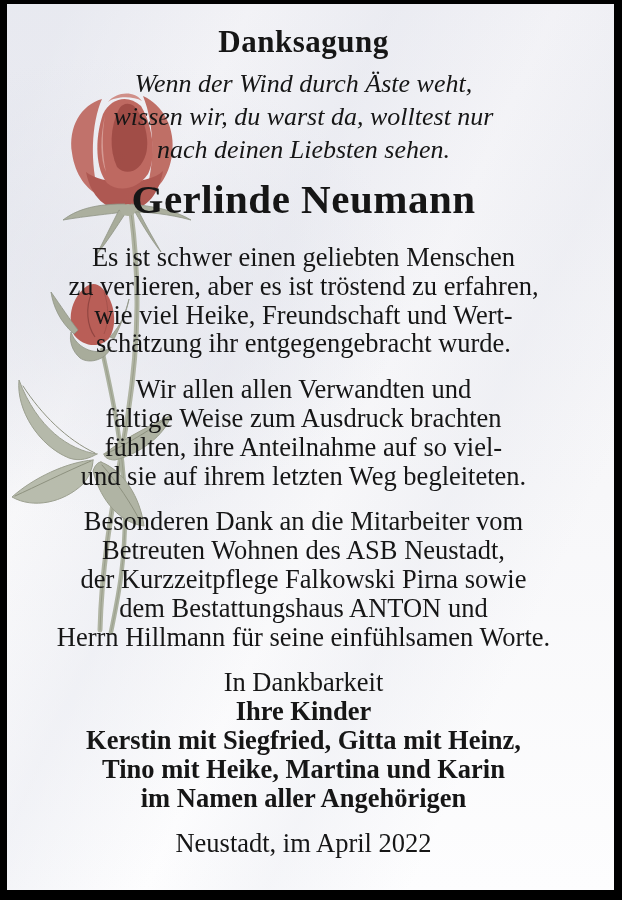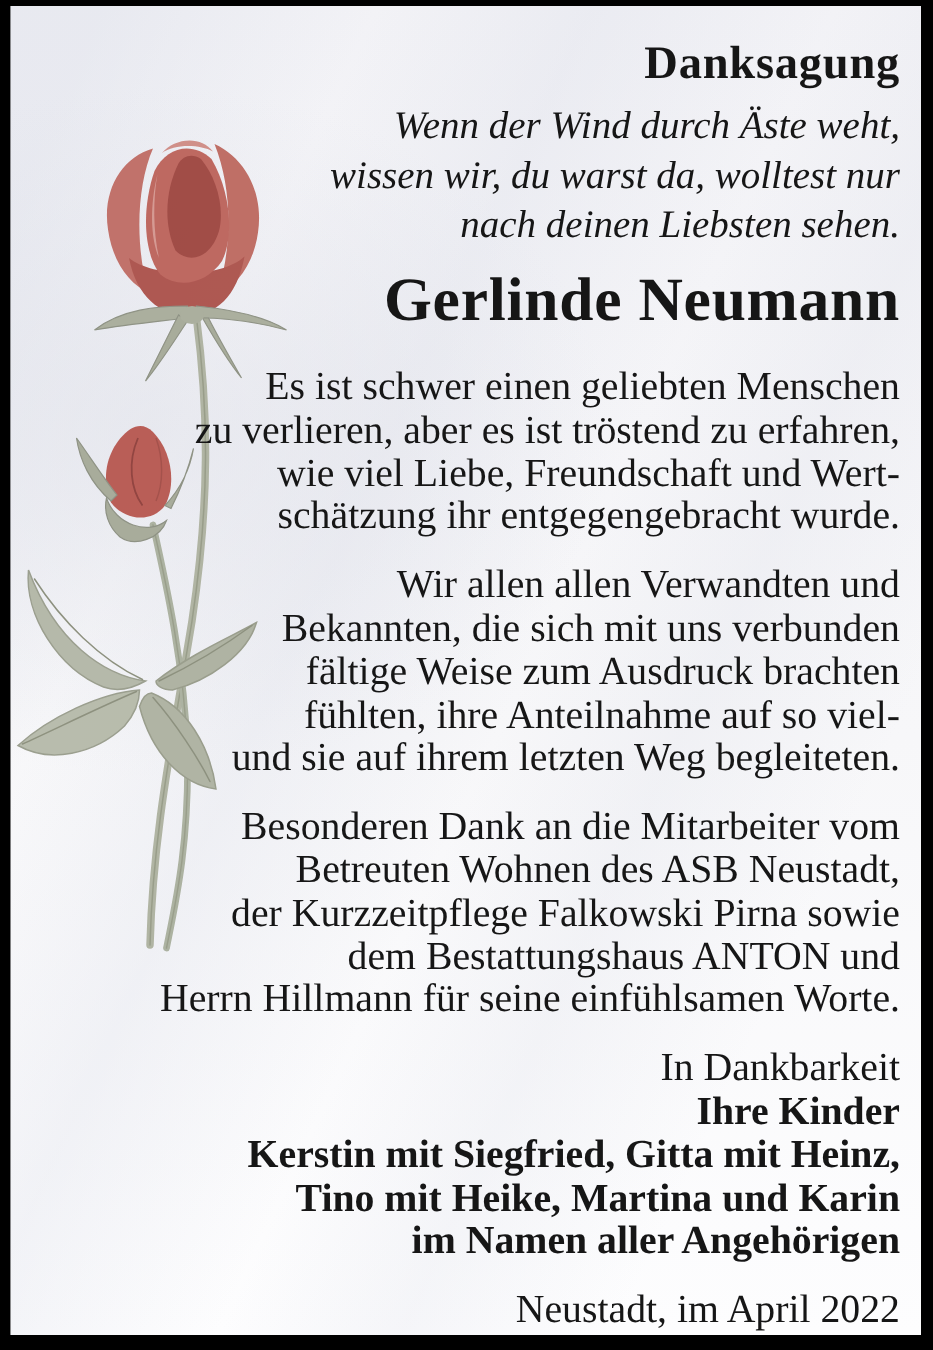--- a/index.html
+++ b/index.html
@@ -8,21 +8,21 @@
   .page{position:absolute;left:7px;top:4px;right:8px;bottom:10px;
     background:
       radial-gradient(ellipse 420px 320px at 16% 32%, rgba(221,223,232,0.55), rgba(255,255,255,0) 72%),
       linear-gradient(115deg, rgba(213,217,229,0.35) 6%, rgba(255,255,255,0) 24%,
                       rgba(217,220,231,0.30) 38%, rgba(255,255,255,0) 54%,
                       rgba(215,218,229,0.22) 66%, rgba(255,255,255,0) 80%),
       linear-gradient(180deg,#f2f2f6 0%, #f7f7f9 55%, #fdfdfe 100%);
   }
   .rose{position:absolute;left:0;top:50px;width:220px;height:600px;
         filter:blur(0.5px) saturate(0.92);opacity:0.96;}
-  .content{position:absolute;top:20px;left:0;right:14px;text-align:right;color:#161616;font-family:Liberation Serif, serif;}
+  .content{position:absolute;top:20px;left:0;right:14px;text-align:center;color:#161616;font-family:Liberation Serif, serif;}
   .title{font-size:31px;font-weight:bold;line-height:36px;letter-spacing:0.5px;}
   .poem{margin-top:7px;font-style:italic;font-size:26px;line-height:33px;}
   .name{margin-top:10px;font-size:41px;font-weight:bold;line-height:46px;letter-spacing:0.5px;}
   .para{margin-top:21px;font-size:26.5px;line-height:28.8px;}
   .para + .para{margin-top:17px;}
   .closing{margin-top:17px;font-size:26.5px;line-height:28.8px;}
   .closing .bold{font-weight:bold;}
   .dateline{margin-top:17px;font-size:26.5px;line-height:28.8px;}
 </style>
 </head>
@@ -86,27 +86,26 @@
         <div>Wenn der Wind durch Äste weht,</div>
         <div>wissen wir, du warst da, wolltest nur</div>
         <div>nach deinen Liebsten sehen.</div>
       </div>
 
       <div class="name">Gerlinde Neumann</div>
 
       <div class="para">
         <div>Es ist schwer einen geliebten Menschen</div>
         <div>zu verlieren, aber es ist tröstend zu erfahren,</div>
-        <div>wie viel Liebe, Freundschaft und Wert-</div>
+        <div>wie viel Heike, Freundschaft und Wert-</div>
         <div>schätzung ihr entgegengebracht wurde.</div>
       </div>
 
       <div class="para">
         <div>Wir allen allen Verwandten und</div>
-        <div>Bekannten, die sich mit uns verbunden</div>
         <div>fältige Weise zum Ausdruck brachten</div>
         <div>fühlten, ihre Anteilnahme auf so viel-</div>
         <div>und sie auf ihrem letzten Weg begleiteten.</div>
       </div>
 
       <div class="para">
         <div>Besonderen Dank an die Mitarbeiter vom</div>
         <div>Betreuten Wohnen des ASB Neustadt,</div>
         <div>der Kurzzeitpflege Falkowski Pirna sowie</div>
         <div>dem Bestattungshaus ANTON und</div>

